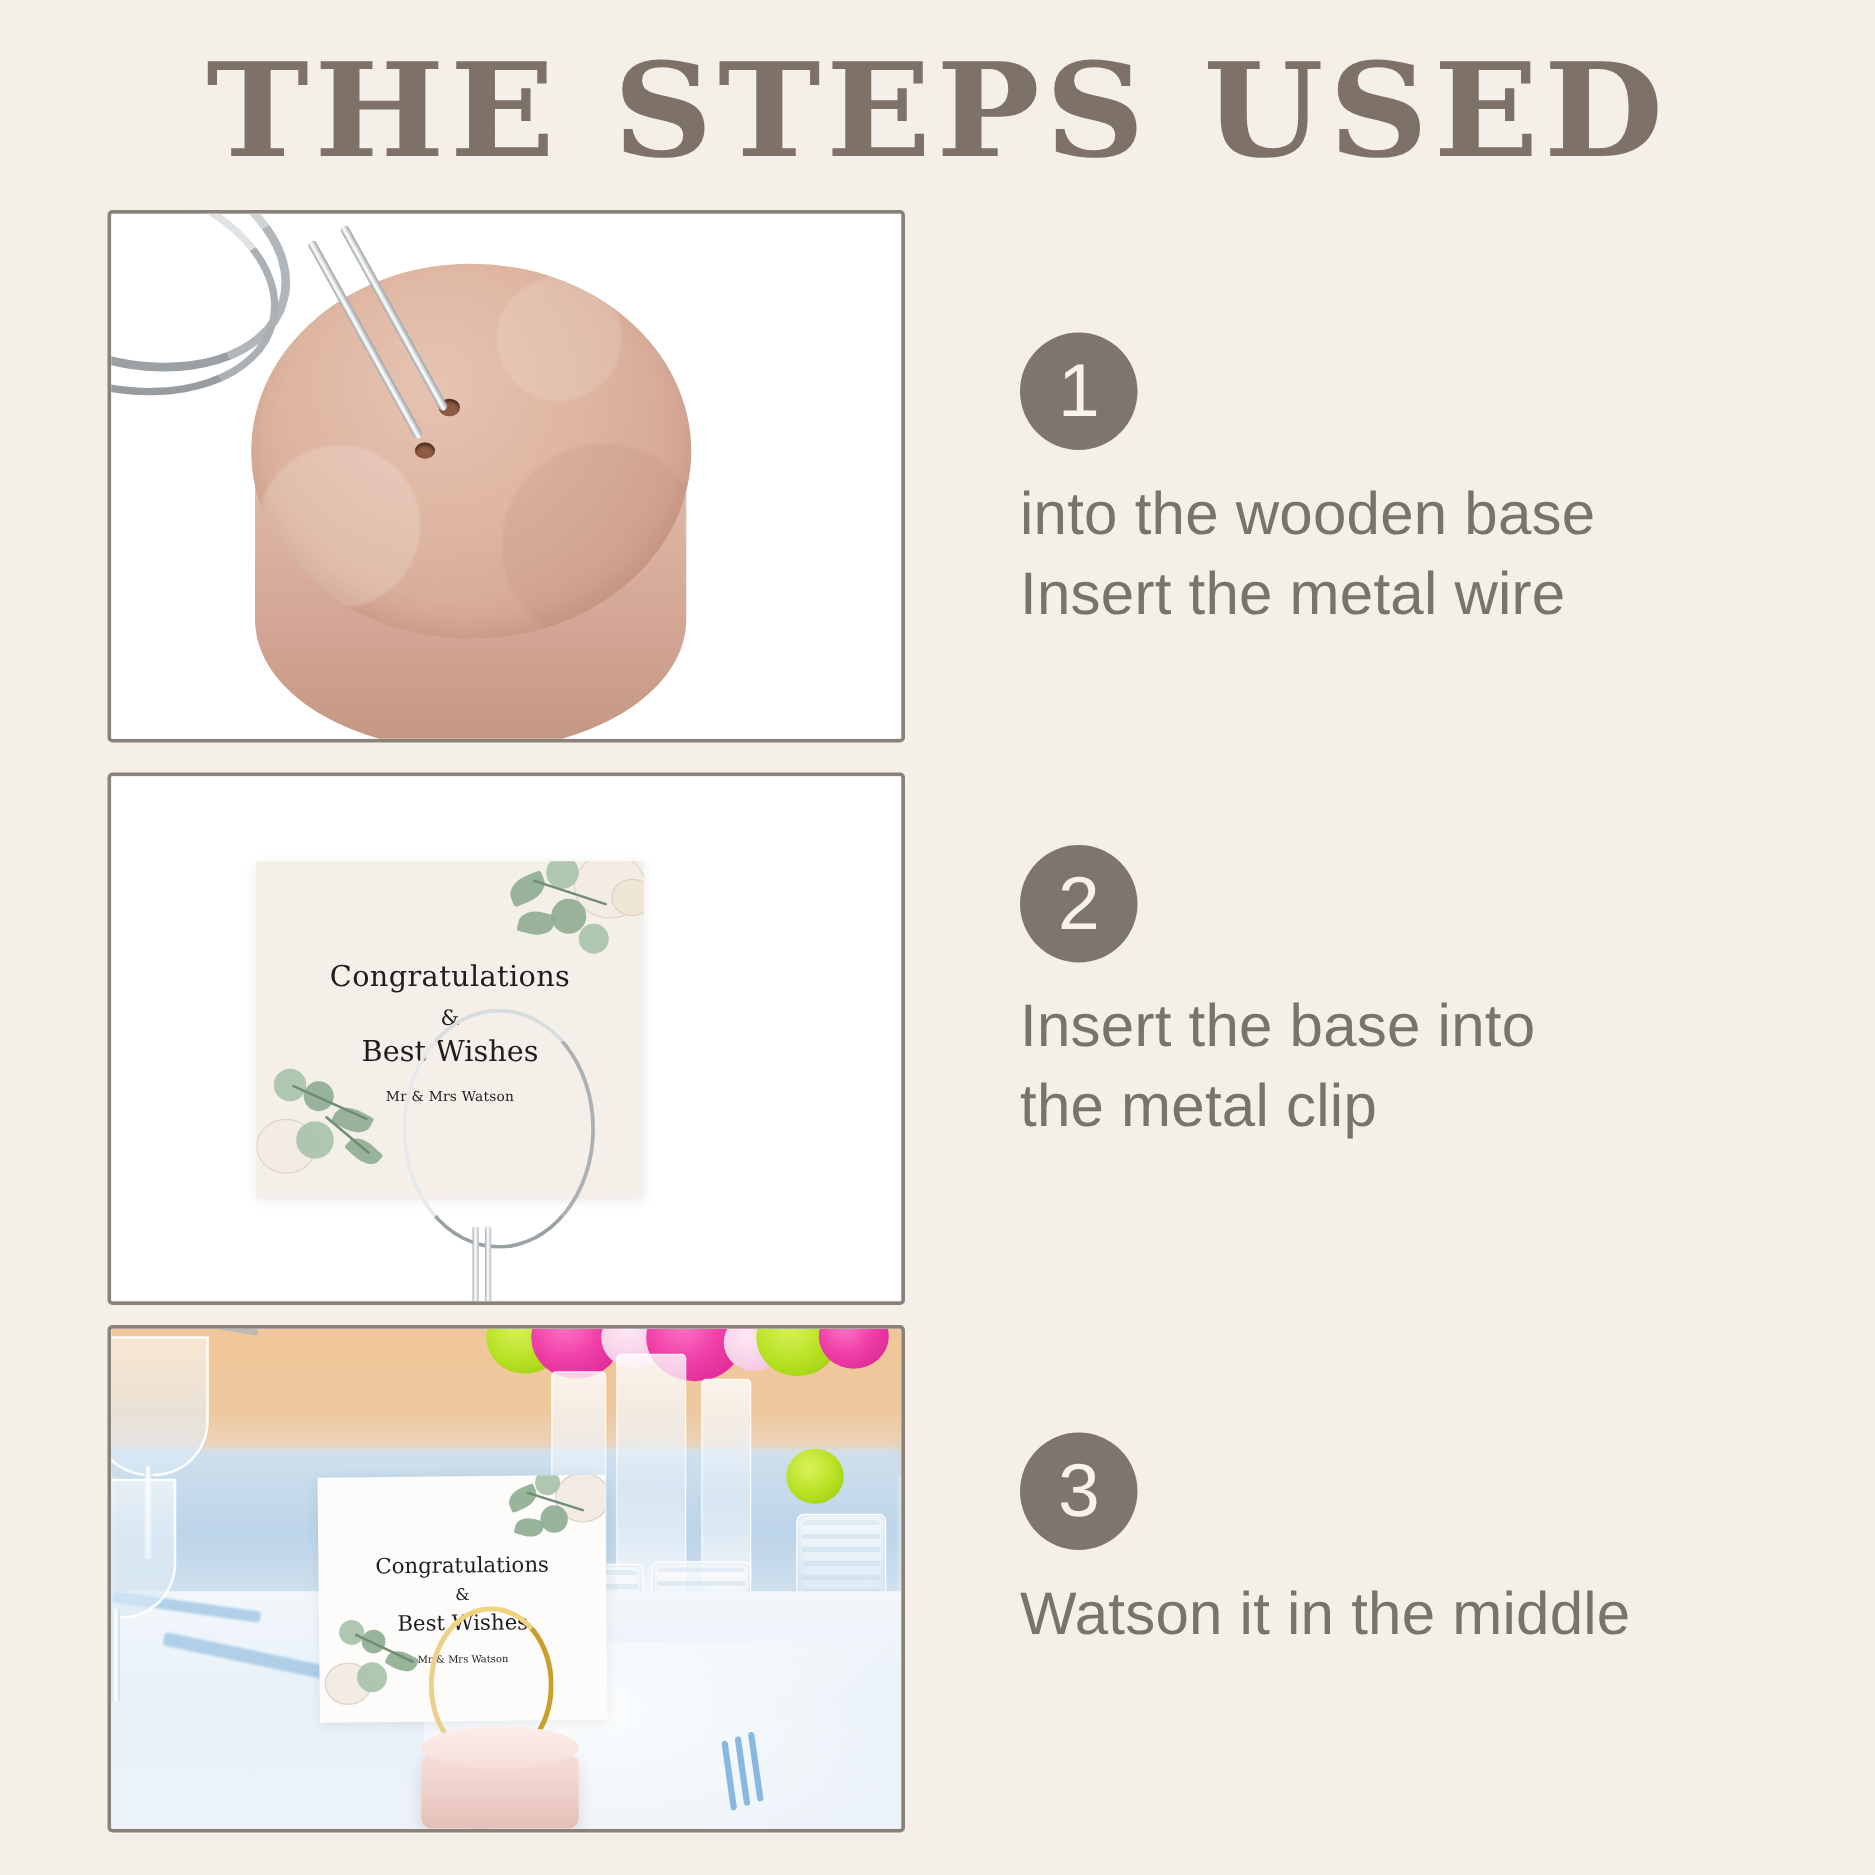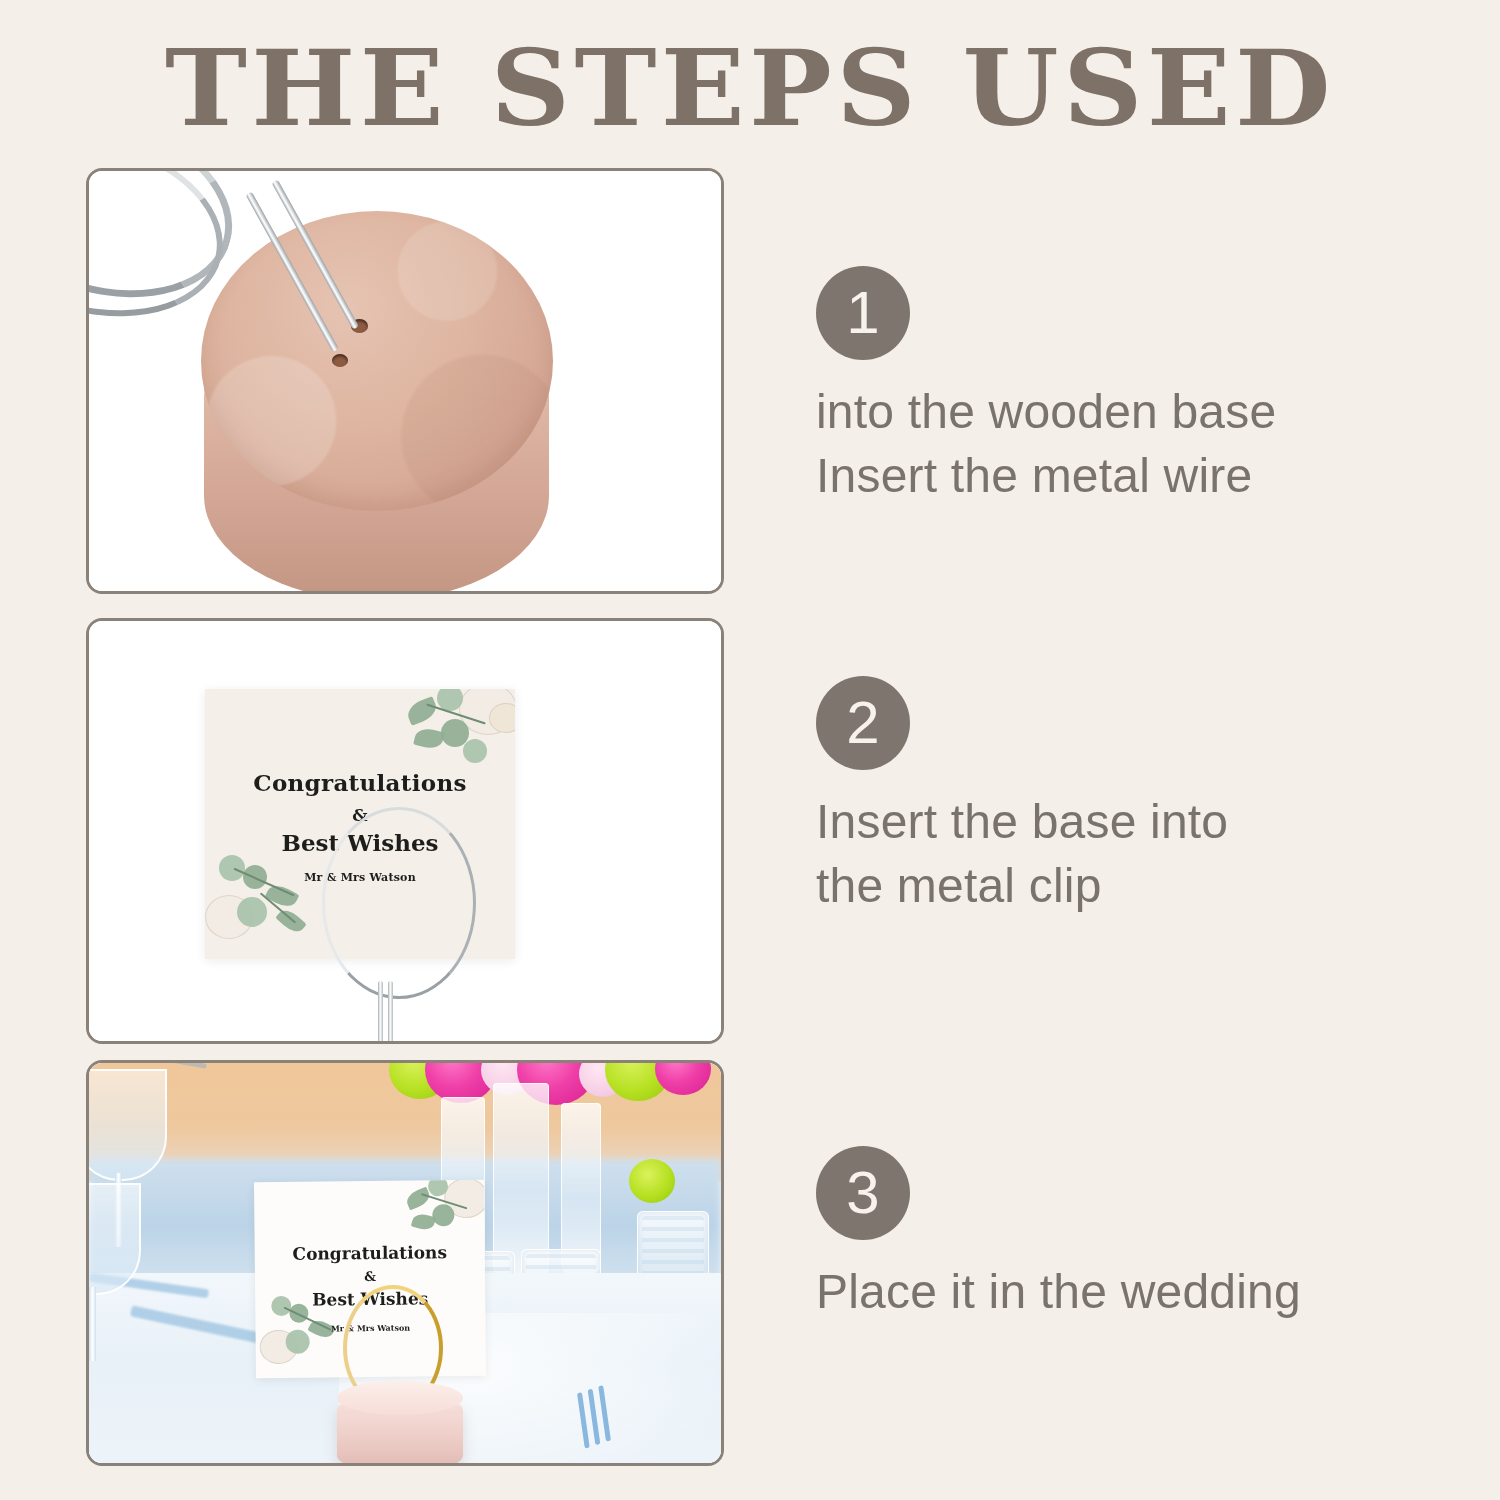--- a/index.html
+++ b/index.html
@@ -24,23 +24,22 @@
     transform:scaleX(1.06);
     transform-origin:50% 50%;
     white-space:nowrap;
   }
 
   
   .panel{
     position:absolute;
     background:#ffffff;
     border:3px solid #8a8179;
-    border-radius:16px;
+    border-radius:4px;
     overflow:hidden;
-    font-weight:bold;
   }
   #panel-1{left:86px;top:168px;width:632px;height:420px;}
   #panel-2{left:86px;top:618px;width:632px;height:420px;}
   #panel-3{left:86px;top:1060px;width:632px;height:400px;}
 
   .photo{position:absolute;inset:0;overflow:hidden;}
 
   
   .disc-wrap{position:absolute;left:0;top:0;width:100%;height:100%;background:#fff;}
   .disc-side{
@@ -353,18 +352,18 @@
       <div class="badge">2</div>
       <div class="step-text">
         <span>Insert the base into</span>
         <span>the metal clip</span>
       </div>
     </div>
 
     <div class="step" id="step-3">
       <div class="badge">3</div>
       <div class="step-text">
-        <span>Place it in the wedding</span>
+        <span>Watson it in the middle</span>
       </div>
     </div>
 
   </div>
 </div>
 
 </body></html>

